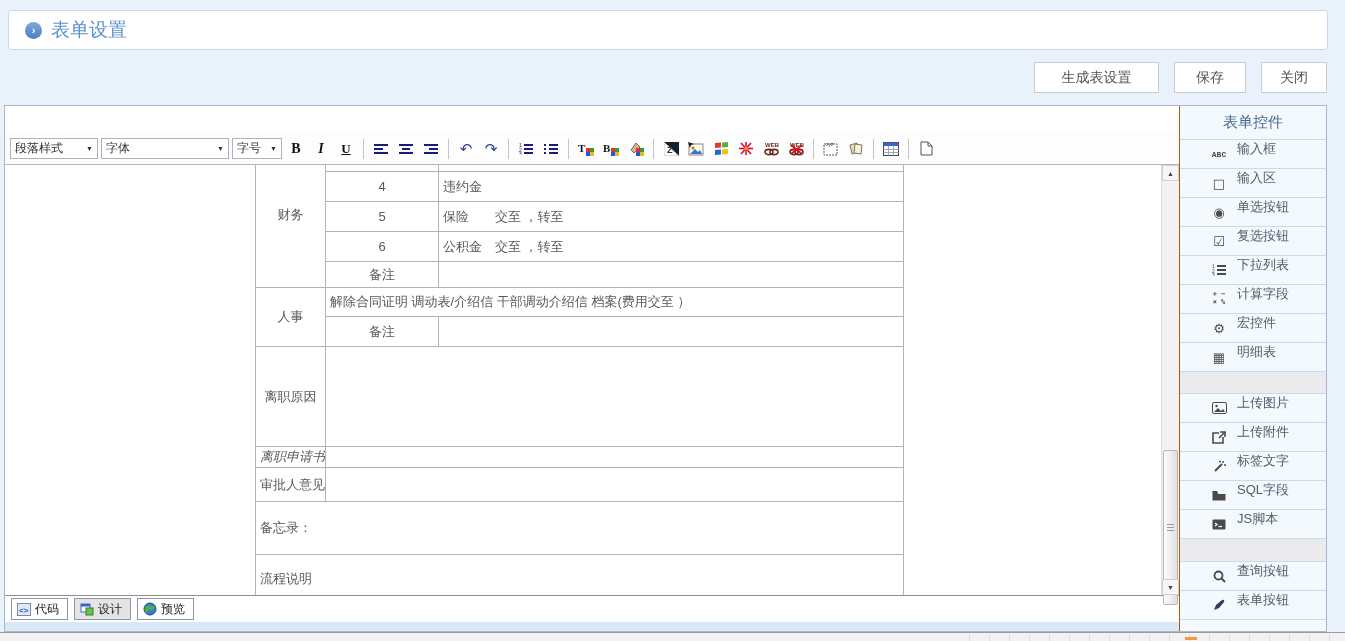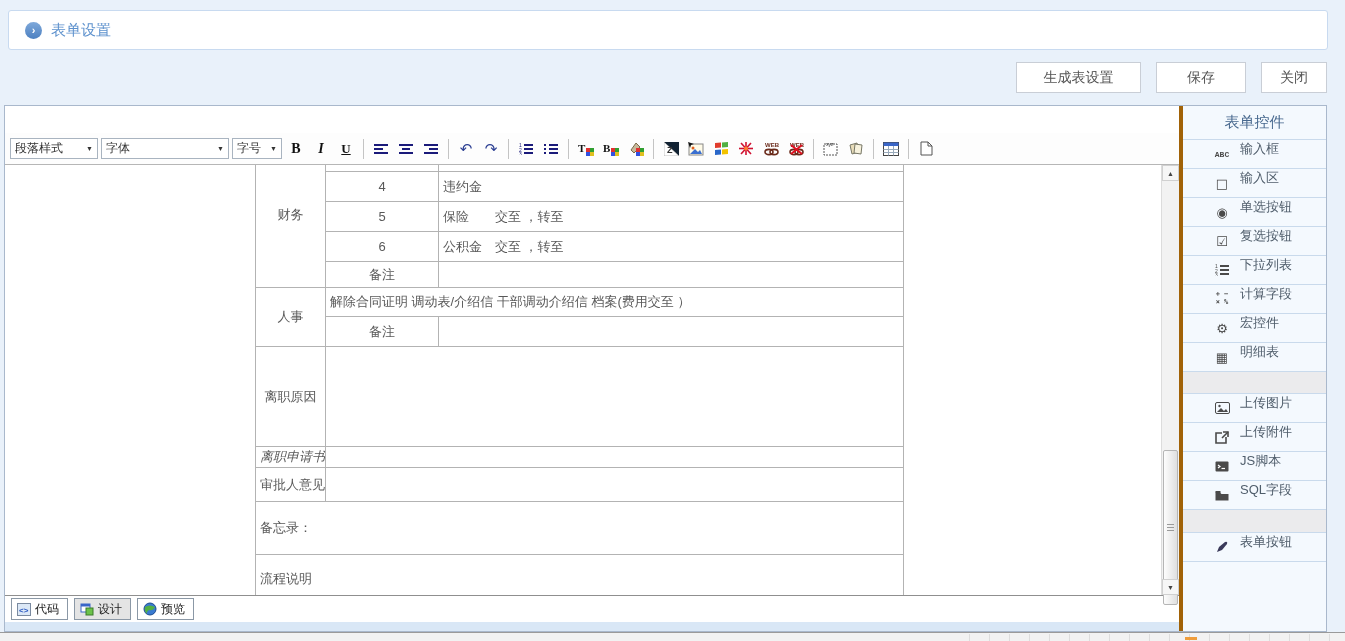--- a/index.html
+++ b/index.html
@@ -13,32 +13,32 @@
     position:absolute;left:8px;top:10px;width:1320px;height:40px;
     background:#fff;border:1px solid #c8daf0;border-radius:3px;
     display:flex;align-items:center;padding-left:16px;box-sizing:border-box;
   }
   .header-chevron{
     width:17px;height:17px;border-radius:50%;
     background:linear-gradient(180deg,#7fa9da,#4c80c1);
     color:#fff;font-size:11px;font-weight:bold;line-height:17px;text-align:center;
     margin-right:9px;
   }
-  .header-title{font-size:15px;color:#5d91cd;}
+  .header-title{font-size:19px;color:#5d91cd;}
   
   .action-row{
     position:absolute;top:62px;right:18px;display:flex;gap:15px;
   }
   .btn{
     height:31px;background:#fff;border:1px solid #c9ced6;color:#555;
     font-size:14px;display:flex;align-items:center;justify-content:center;
     box-sizing:border-box;cursor:pointer;
   }
   .btn-generate{width:125px;}
-  .btn-save{width:90px;}
+  .btn-save{width:72px;}
   .btn-close{width:66px;}
   
   .workspace{
     position:absolute;left:4px;top:105px;width:1323px;height:527px;
     border:1px solid #a9b8cc;box-sizing:border-box;background:#fff;
     display:flex;overflow:hidden;
   }
   .editor-pane{width:1176px;display:flex;flex-direction:column;box-sizing:border-box;margin-top:27px;}
   
   .toolbar{
@@ -112,21 +112,21 @@
   }
   .tab{
     height:22px;border:1px solid #8b98a6;background:#fff;display:flex;
     align-items:center;padding:0 8px 0 5px;gap:4px;font-size:12px;color:#222;
     cursor:pointer;box-sizing:border-box;
   }
   .tab.active{background:#e4e4e4;}
   .bluestrip{height:9px;flex:none;background:#d9e7f6;}
   
   .sidebar{
-    width:147px;flex:none;background:#f4f9fe;border-left:4px solid #a16207;
+    width:147px;flex:none;background:#f4f9fe;border-left:1px solid #a16207;
     box-sizing:border-box;display:flex;flex-direction:column;
   }
   .sb-title{
     height:33px;flex:none;border-bottom:1px solid #c9daec;
     display:flex;align-items:center;justify-content:center;
     font-size:15px;color:#47688e;
   }
   .sb-item{
     height:29px;flex:none;border-bottom:1px solid #c9daec;
     display:flex;padding-left:30px;gap:9px;
@@ -596,40 +596,62 @@
         <svg width="14" height="13">
             <path d="M11 6 V12 H1 V2 H7" fill="none" stroke="#4a4a4a" stroke-width="1.6"></path>
             <path d="M8 1 H13 V6" fill="none" stroke="#4a4a4a" stroke-width="1.6"></path>
             <line x1="13" y1="1" x2="7" y2="7" stroke="#4a4a4a" stroke-width="1.6"></line>
           </svg>
       </span>
       <span>上传附件</span>
     </div>
     <div class="sb-item">
       <span class="sb-ico">
+        <svg width="14" height="13">
+            <line x1="3" y1="11" x2="10" y2="4" stroke="#4a4a4a" stroke-width="2"></line>
+            <g fill="#4a4a4a">
+              <circle cx="11" cy="2" r="1"></circle>
+              <circle cx="13" cy="5" r="1"></circle>
+              <circle cx="8" cy="1.5" r="1"></circle>
+            </g>
+          </svg>
+      </span>
+      <span>标签文字</span>
+    </div>
+    <div class="sb-item">
+      <span class="sb-ico">
+        <svg width="14" height="11">
+            <path d="M0.5 2.5 H5 L6.5 4 H13.5 V10.5 H0.5 Z" fill="#4a4a4a"></path>
+            <rect x="0.5" y="1" width="5" height="2" fill="#4a4a4a"></rect>
+          </svg>
+      </span>
+      <span>SQL字段</span>
+    </div>
+    <div class="sb-item">
+      <span class="sb-ico">
         <svg width="14" height="11">
             <rect x="0.5" y="0.5" width="13" height="10" rx="1" fill="#4a4a4a"></rect>
             <path d="M3 4 L5 5.5 L3 7" fill="none" stroke="#fff" stroke-width="1.2"></path>
             <line x1="6.5" y1="7.5" x2="10" y2="7.5" stroke="#fff" stroke-width="1.2"></line>
           </svg>
       </span>
       <span>JS脚本</span>
     </div>
-    <div class="sb-item">
-      <span class="sb-ico">
-        <svg width="14" height="11">
-            <path d="M0.5 2.5 H5 L6.5 4 H13.5 V10.5 H0.5 Z" fill="#4a4a4a"></path>
-            <rect x="0.5" y="1" width="5" height="2" fill="#4a4a4a"></rect>
-          </svg>
-      </span>
-      <span>SQL字段</span>
-    </div>
 
     <div class="sb-gap g2"></div>
 
+    <div class="sb-item">
+      <span class="sb-ico">
+        <svg width="13" height="13">
+            <circle cx="5.5" cy="5.5" r="4" fill="none" stroke="#4a4a4a" stroke-width="1.8"></circle>
+            <line x1="8.5" y1="8.5" x2="12" y2="12" stroke="#4a4a4a" stroke-width="2"></line>
+          </svg>
+      </span>
+      <span>查询按钮</span>
+    </div>
     <div class="sb-item">
       <span class="sb-ico">
         <svg width="13" height="12">
             <path d="M1 11 L3 6 L9 1 Q12 0 11 3 L6 9 Z" fill="#3a3a5a"></path>
           </svg>
       </span>
       <span>表单按钮</span>
     </div>
   </div>
 </div>

